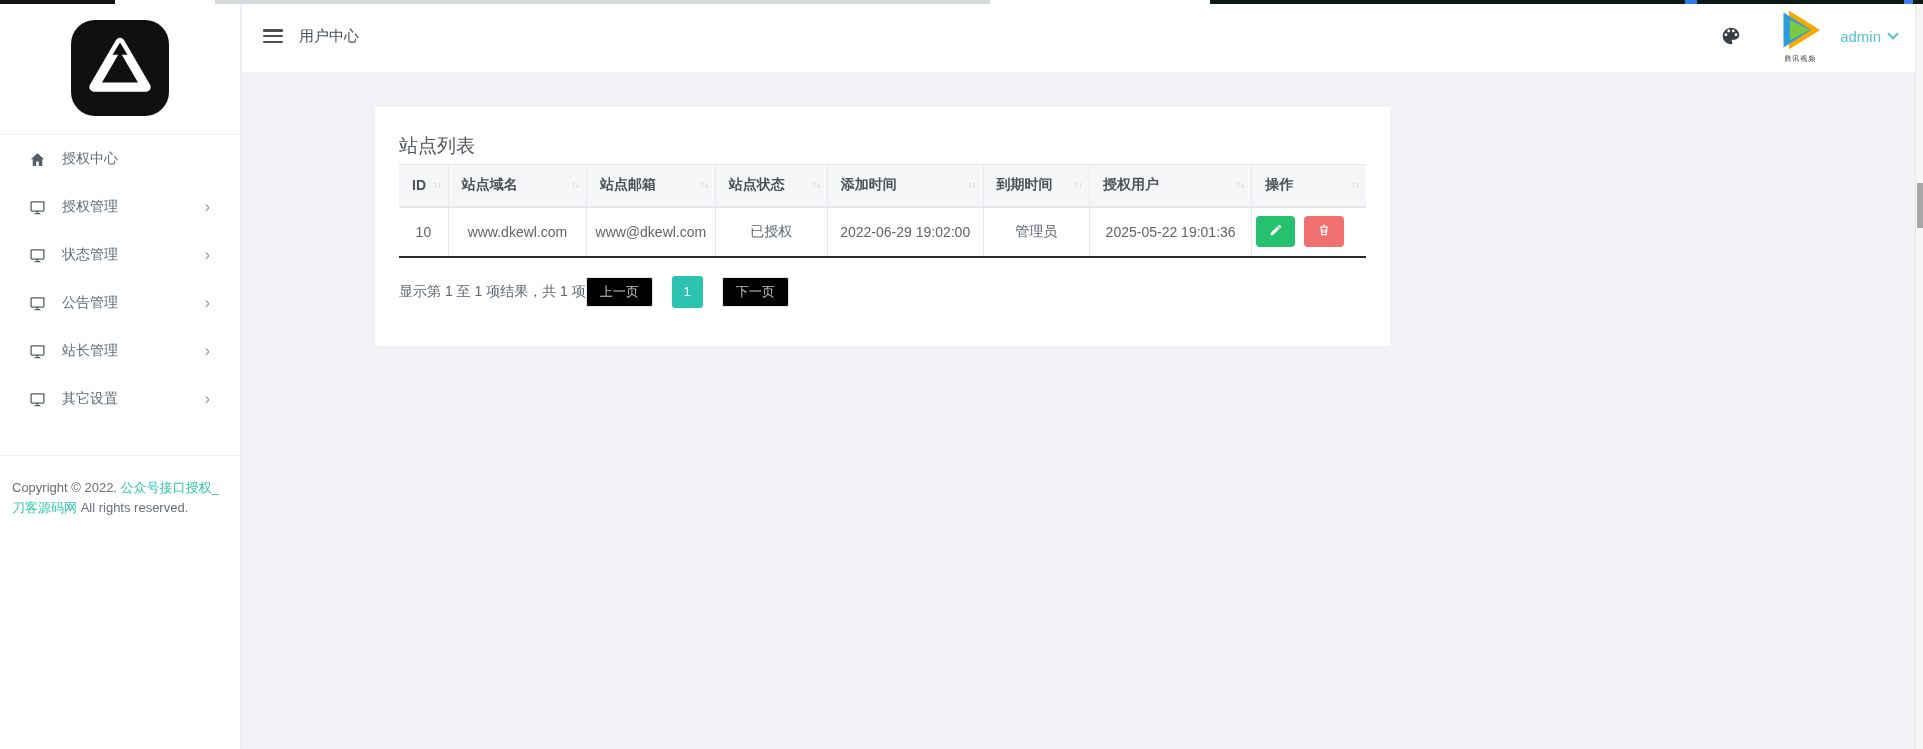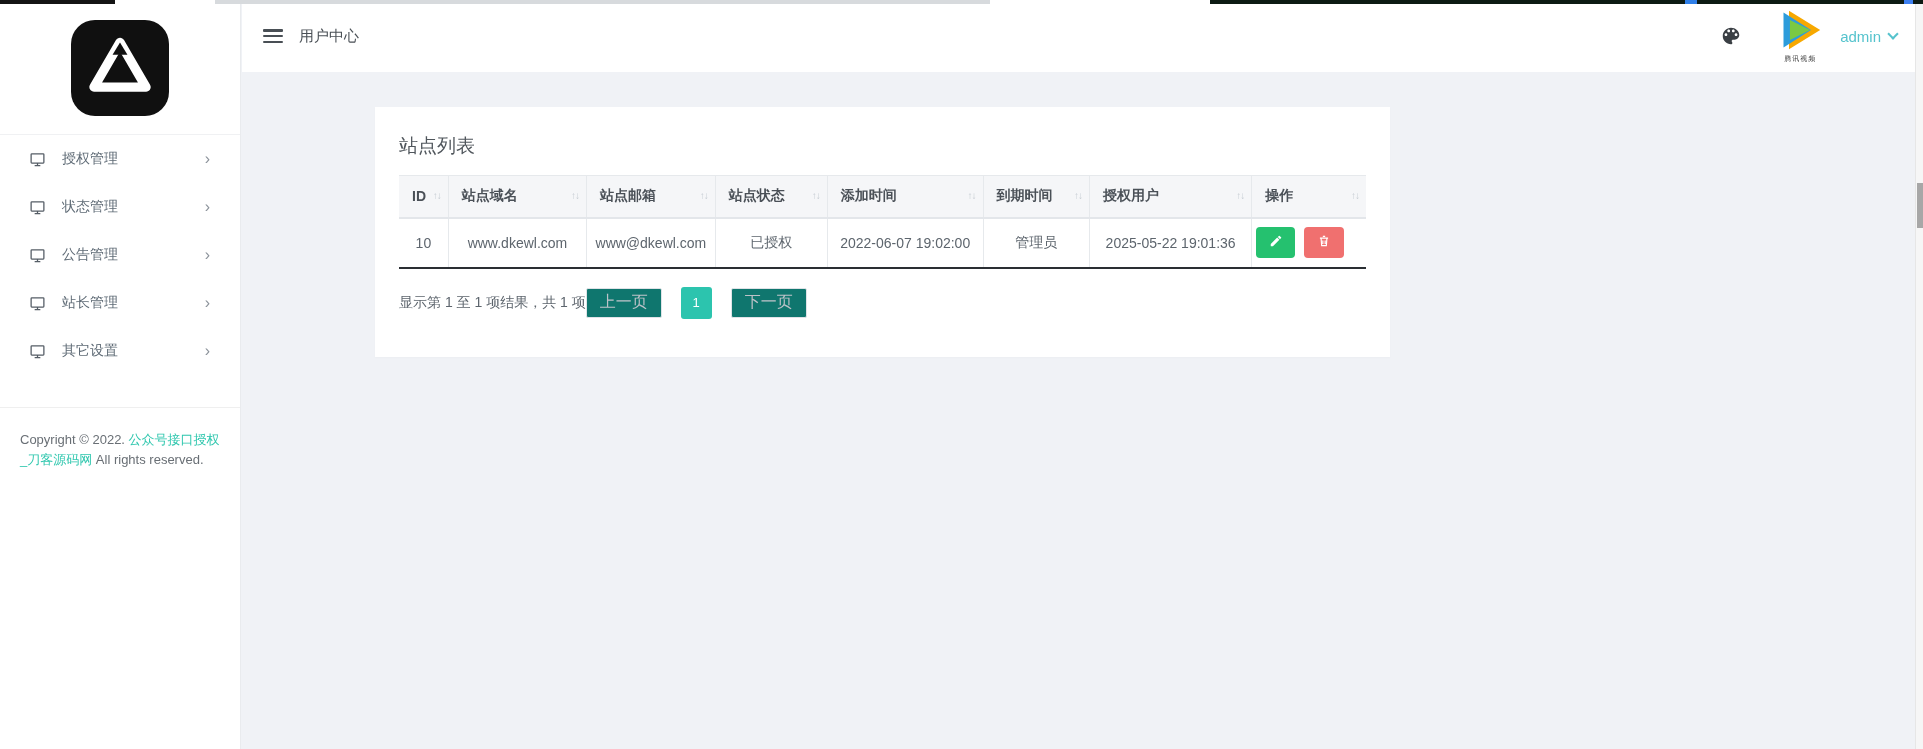--- a/index.html
+++ b/index.html
@@ -16,21 +16,21 @@
   .logo-wrap { width:100%; padding-top:20px; display:flex; justify-content:center; }
   .logo { width:98px; height:96px; background:#101010; border-radius:24px; display:flex;
           align-items:center; justify-content:center; cursor:pointer; }
   .sidebar-divider { border-top:1px solid #f0f1f3; margin-top:18px; }
   .menu-item { position:relative; height:48px; display:flex; align-items:center; padding-left:29px;
                cursor:pointer; }
   .mi-icon { width:18px; height:18px; color:#555d66; display:flex; align-items:center; }
   .mi-label { margin-left:15px; font-size:14px; color:#5f6b76; }
   .mi-chevron { position:absolute; right:30px; color:#8d949c; font-size:16px; line-height:1; }
   .menu-bottom-divider { border-top:1px solid #efefef; margin-top:32px; }
-  .sidebar-footer { padding:22px 20px 0 20px; font-size:13px; color:#696f75; line-height:1.55; }
+  .sidebar-footer { padding:22px 20px 0 12px; font-size:13px; color:#696f75; line-height:1.55; }
   .sidebar-footer a { color:#2fc7ae; text-decoration:none; word-break:break-all; cursor:pointer; }
 
   
   .header { position:absolute; top:0; left:242px; right:8px; height:72px; background:#fff;
             display:flex; align-items:center; padding:0 18px 0 21px; z-index:5; }
   .hamburger { width:20px; height:14px; display:flex; flex-direction:column; justify-content:space-between;
                cursor:pointer; }
   .hamburger span { display:block; height:2.5px; background:#494f55; border-radius:1px; }
   .header-title { margin-left:16px; font-size:15px; color:#4a5056;text-align:right; }
   .header-right { margin-left:auto; display:flex; align-items:center; }
@@ -54,43 +54,43 @@
   .select-box { position:relative; width:62px; height:31px; border:1px solid #d9dde2; border-radius:2px;
                 margin:0 10px; display:flex; align-items:center; justify-content:center; cursor:pointer;
                 background:#fff; }
   .select-value { font-size:14px; color:#9aa0a6; margin-right:10px; }
   .select-caret { position:absolute; right:7px; top:11px; font-size:8px; color:#8a9199; }
   .search-ctl { display:flex; align-items:center; font-size:14px; color:#5d656d; }
   .search-input { margin-left:8px; width:177px; height:35px; border:1px solid #d9dde2; border-radius:2px;
                   outline:none; font-size:14px; padding:0 8px; color:#5d656d; }
 
   
-  table { width:100%; border-collapse:collapse; margin-top:16px; table-layout:fixed; }
+  table { width:100%; border-collapse:collapse; margin-top:5px; table-layout:fixed; }
   thead th { background:#f5f6f8; border:1px solid #e6e9ec; border-bottom:2px solid #e3e6ea;
              height:42px; font-size:14px; font-weight:bold; color:#4a5057; text-align:left;
              padding-left:13px; position:relative; cursor:pointer; }
   thead th:first-child { border-left:none; }
   thead th:last-child { border-right:none; }
   .sort-icon { position:absolute; right:7px; top:14px; font-size:10px; color:#c6ccd2; letter-spacing:-1px; }
   tbody td { height:50px; border-left:1px solid #e6e9ec; border-right:1px solid #e6e9ec;
              border-bottom:2px solid #2a2e33; font-size:14px; color:#5d656d; text-align:center; }
   tbody td:first-child { border-left:none; }
   tbody td:last-child { border-right:none; }
   .action-cell { display:flex; align-items:center; justify-content:flex-start; gap:9px; padding-left:4px; }
   .btn-edit { width:39px; height:31px; background:#25c16f; border:none; border-radius:4px; cursor:pointer;
               display:flex; align-items:center; justify-content:center; }
   .btn-del { width:40px; height:31px; background:#f0706f; border:none; border-radius:4px; cursor:pointer;
              display:flex; align-items:center; justify-content:center; }
 
   
   .table-footer { margin-top:18px; display:flex; align-items:center; }
   .info-text { font-size:14px; color:#5d656d; }
   .pagination { display:flex; align-items:center; }
-  .page-btn { height:30px; padding:0 13px; background:#0f766e; border:1px solid #dfe3e7; border-radius:2px;
-              font-size:16px; color:#bcc2c8; cursor:pointer; }
+  .page-btn { height:30px; padding:0 13px; background:#000000; border:1px solid #dfe3e7; border-radius:2px;
+              font-size:13px; color:#bcc2c8; cursor:pointer; }
   .page-current { width:31px; height:32px; margin:0 19px; background:#2cc4ae; color:#fff; border:none;
                   border-radius:3px; font-size:13px; cursor:pointer; }
 
   
   .scrollbar { position:absolute; top:0; right:0; width:8px; height:749px; background:#f6f6f6;
                border-left:1px solid #e6e6e6; z-index:40; }
   .scroll-thumb { position:absolute; top:183px; left:1px; width:6px; height:45px; background:#a7a7a7; cursor:pointer; }
 </style>
 </head>
 <body>
@@ -112,20 +112,28 @@
           <svg width="62" height="58" viewBox="0 0 100 92">
             <path d="M50 8 L92 80 L8 80 Z" fill="none" stroke="#fff" stroke-width="15" stroke-linejoin="round"></path>
             <path d="M50 8 L38 28 L62 28 Z" fill="#101010"></path>
           </svg>
         </span>
       </div>
     </div>
     <div class="sidebar-divider"></div>
 
     <nav>
+      <div class="menu-item">
+        <span class="mi-icon">
+          <svg width="17" height="17" viewBox="0 0 24 24" fill="currentColor">
+              <path d="M12 3l9.5 8.5h-2.8V21h-4.9v-6.2h-3.6V21H5.3v-9.5H2.5z"></path>
+            </svg>
+        </span>
+        <span class="mi-label">授权中心</span>
+      </div>
       <div class="menu-item">
         <span class="mi-icon">
           <svg width="17" height="17" viewBox="0 0 24 24" fill="none" stroke="currentColor" stroke-width="1.8">
               <rect x="3" y="4" width="18" height="13" rx="1"></rect>
               <path d="M12 17v3.5M8 20.5h8"></path>
             </svg>
         </span>
         <span class="mi-label">授权管理</span>
         <span class="mi-chevron">›</span>
       </div>
@@ -236,21 +244,21 @@
             <th><span>授权用户</span><span class="sort-icon">↑↓</span></th>
             <th><span>操作</span><span class="sort-icon">↑↓</span></th>
           </tr>
         </thead>
         <tbody>
           <tr>
             <td>10</td>
             <td>www.dkewl.com</td>
             <td>www@dkewl.com</td>
             <td>已授权</td>
-            <td>2022-06-07 19:02:00</td>
+            <td>2022-06-29 19:02:00</td>
             <td>管理员</td>
             <td>2025-05-22 19:01:36</td>
             <td>
               <div class="action-cell">
                 <button class="btn-edit">
                   <span>
                     <svg width="14" height="14" viewBox="0 0 24 24" fill="#fff">
                         <path d="M3 17.25V21h3.75L17.81 9.94l-3.75-3.75L3 17.25zM20.71 7.04a1 1 0 0 0 0-1.41l-2.34-2.34a1 1 0 0 0-1.41 0l-1.83 1.83 3.75 3.75 1.83-1.83z"></path>
                       </svg>
                   </span>

